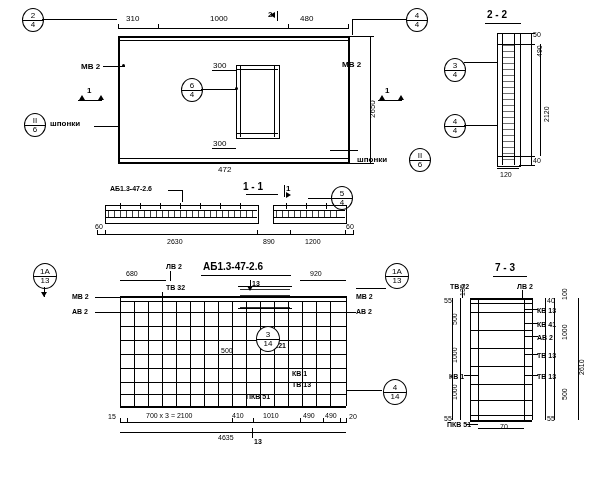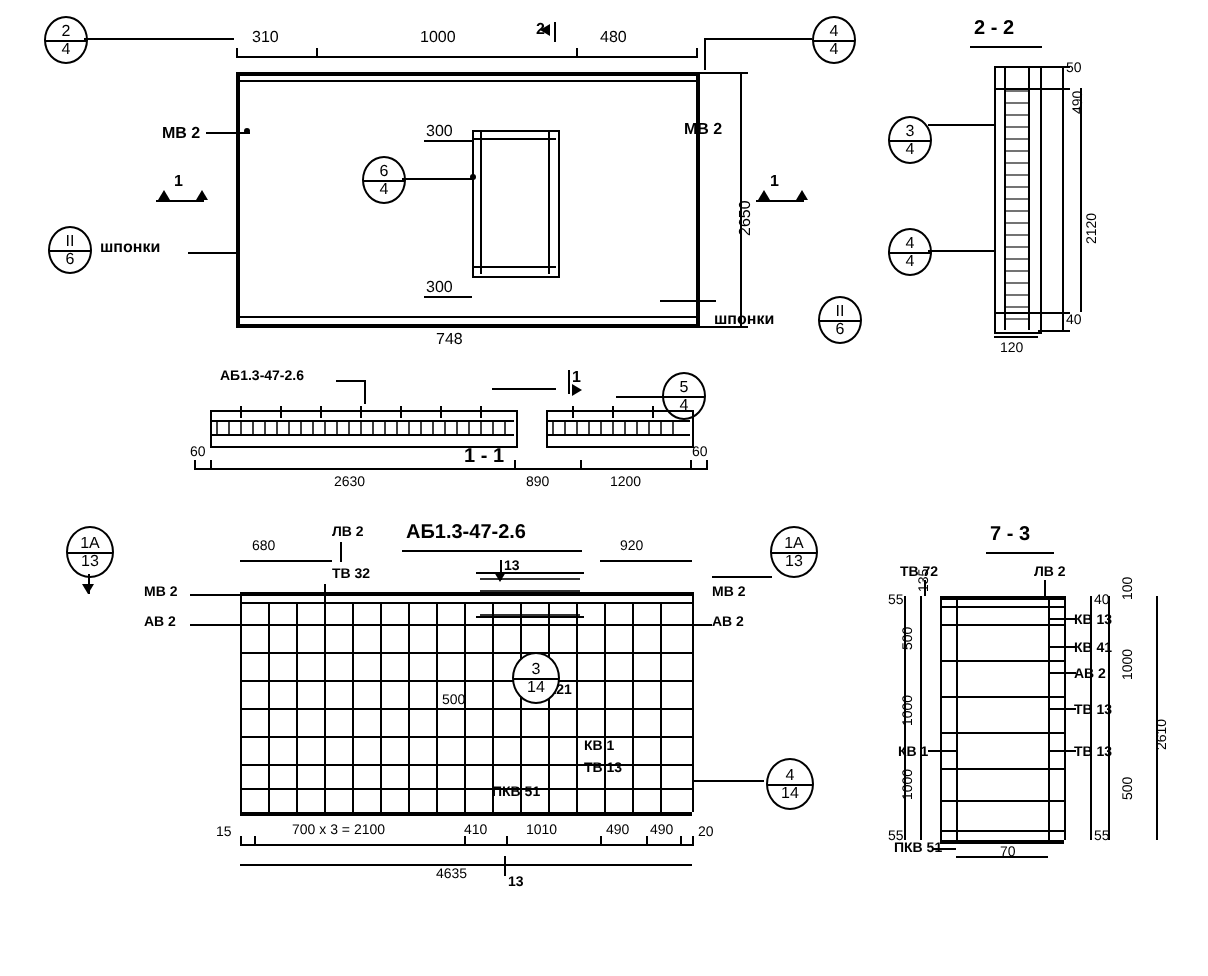--- a/index.html
+++ b/index.html
@@ -122,21 +122,21 @@
     <span class="bot">4</span>
   </div>
   <div class="ln h1" style="left:201px;top:89px;width:36px;"></div>
   <div class="dot" style="left:235px;top:87px;"></div>
 
   <div class="dim" style="left:370px;top:36px;width:1px;height:128px;background:#000;"></div>
   <div class="ln h1" style="left:350px;top:36px;width:24px;"></div>
   <div class="ln h1" style="left:350px;top:163px;width:24px;"></div>
   <div class="txt rot" style="left:368px;top:118px;">2650</div>
 
-  <div class="txt" style="left:218px;top:165px;">748</div>
+  <div class="txt" style="left:218px;top:165px;">472</div>
 
   <div class="txt b t10" style="left:487px;top:10px;">2 - 2</div>
   <div class="ln h1" style="left:485px;top:23px;width:36px;"></div>
 
   <div class="box" style="left:497px;top:33px;width:22px;height:132px;"></div>
   <div class="ln v1" style="left:502px;top:33px;height:132px;"></div>
   <div class="ln v1" style="left:514px;top:33px;height:132px;"></div>
   <div class="hatchv" style="left:503px;top:40px;width:11px;height:120px;opacity:.55;"></div>
   <div class="ln h1" style="left:497px;top:44px;width:22px;"></div>
   <div class="ln h1" style="left:497px;top:156px;width:22px;"></div>
@@ -159,21 +159,21 @@
     <span class="bot">4</span>
   </div>
   <div class="ln h1" style="left:464px;top:62px;width:34px;"></div>
 
   <div class="circ" style="left:444px;top:114px;width:20px;height:22px;">
     <span class="top">4</span>
     <span class="bot">4</span>
   </div>
   <div class="ln h1" style="left:464px;top:125px;width:34px;"></div>
 
-  <div class="txt b t10" style="left:232px;top:182px;margin-top:42px;">1 - 1</div>
+  <div class="txt b t10" style="left:243px;top:182px;">1 - 1</div>
   <div class="ln h1" style="left:246px;top:194px;width:32px;"></div>
 
   <div class="txt b t7" style="left:110px;top:184px;">АБ1.3-47-2.6</div>
   <div class="ln h1" style="left:168px;top:190px;width:14px;"></div>
   <div class="ln v1" style="left:182px;top:190px;height:12px;"></div>
 
   <div class="txt b" style="left:286px;top:184px;">1</div>
   <div class="ln v1" style="left:284px;top:185px;height:12px;"></div>
   <div class="arrR" style="left:286px;top:192px;"></div>
 

